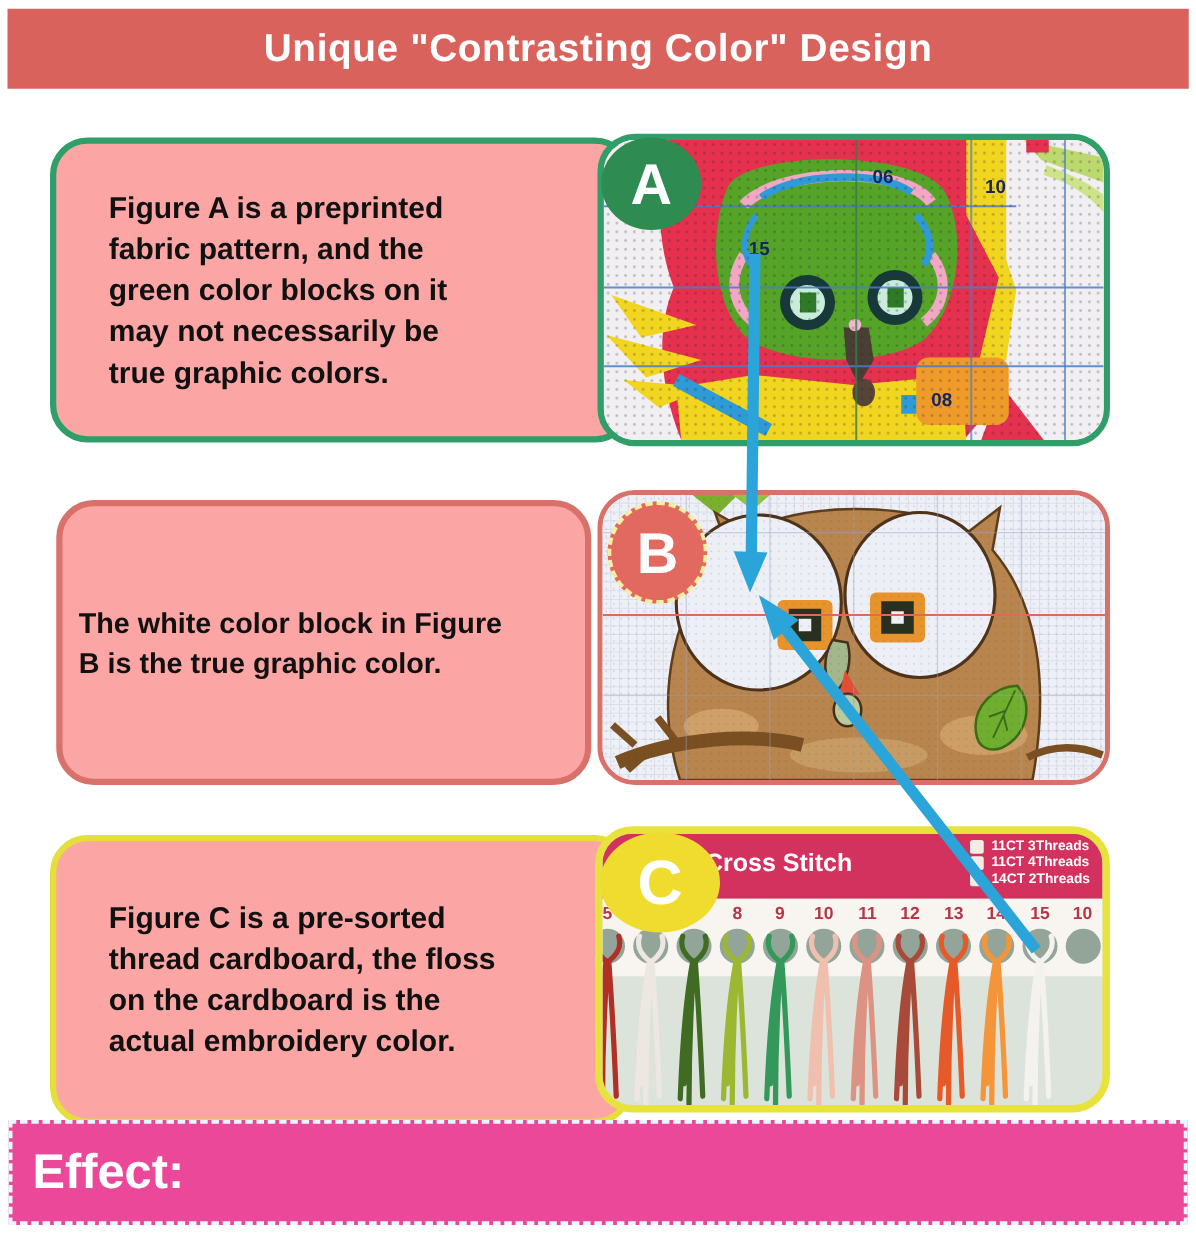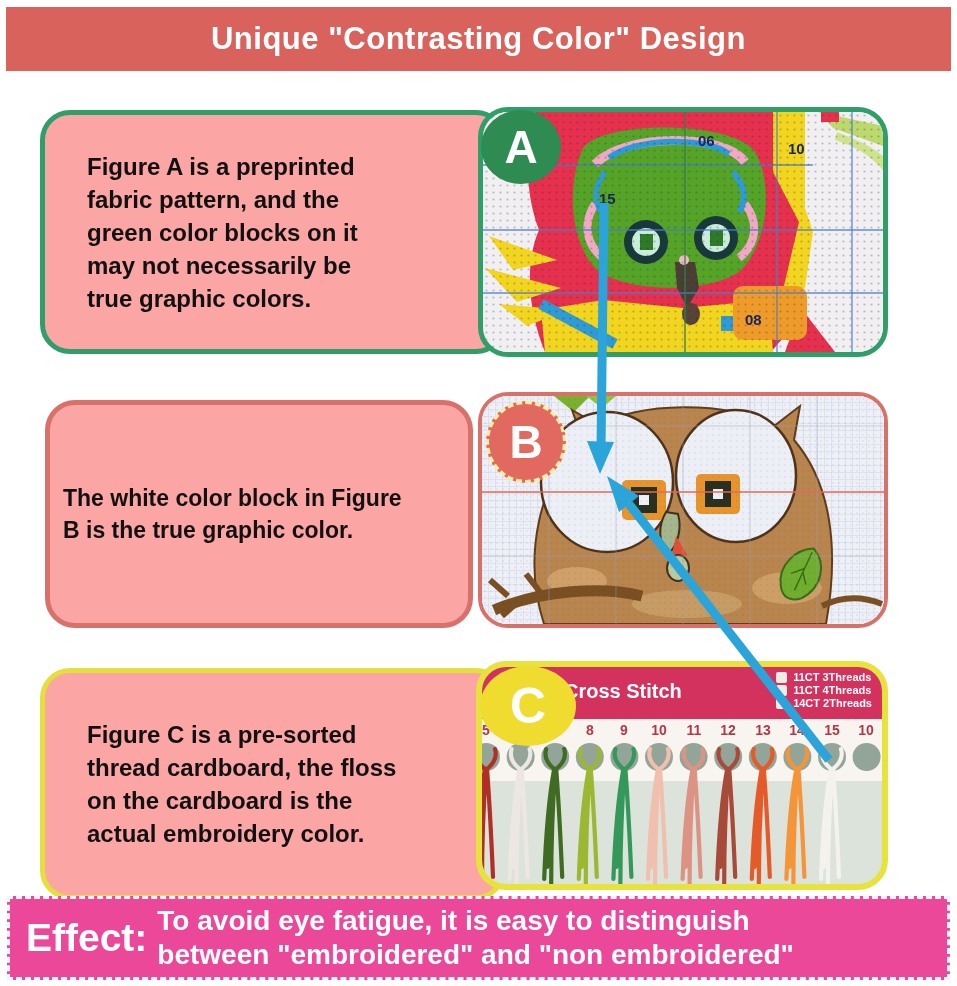--- a/index.html
+++ b/index.html
@@ -255,19 +255,15 @@
       <polygon points="600,474 587,441 614,442"></polygon>
     </g>
     <g fill="#2ba4da" stroke="none">
       <line x1="829" y1="760" x2="629" y2="504" stroke="#2ba4da" stroke-width="9"></line>
       <polygon points="607,476 639,496 619,512"></polygon>
     </g>
   </svg>
 
   <div class="effect-banner">
     <span class="effect-label">Effect:</span>
-    <div class="effect-text">
-      <div>To avoid eye fatigue, it is easy to distinguish</div>
-      <div>between "embroidered" and "non embroidered"</div>
-    </div>
   </div>
 
 </div>
 
 </body></html>

